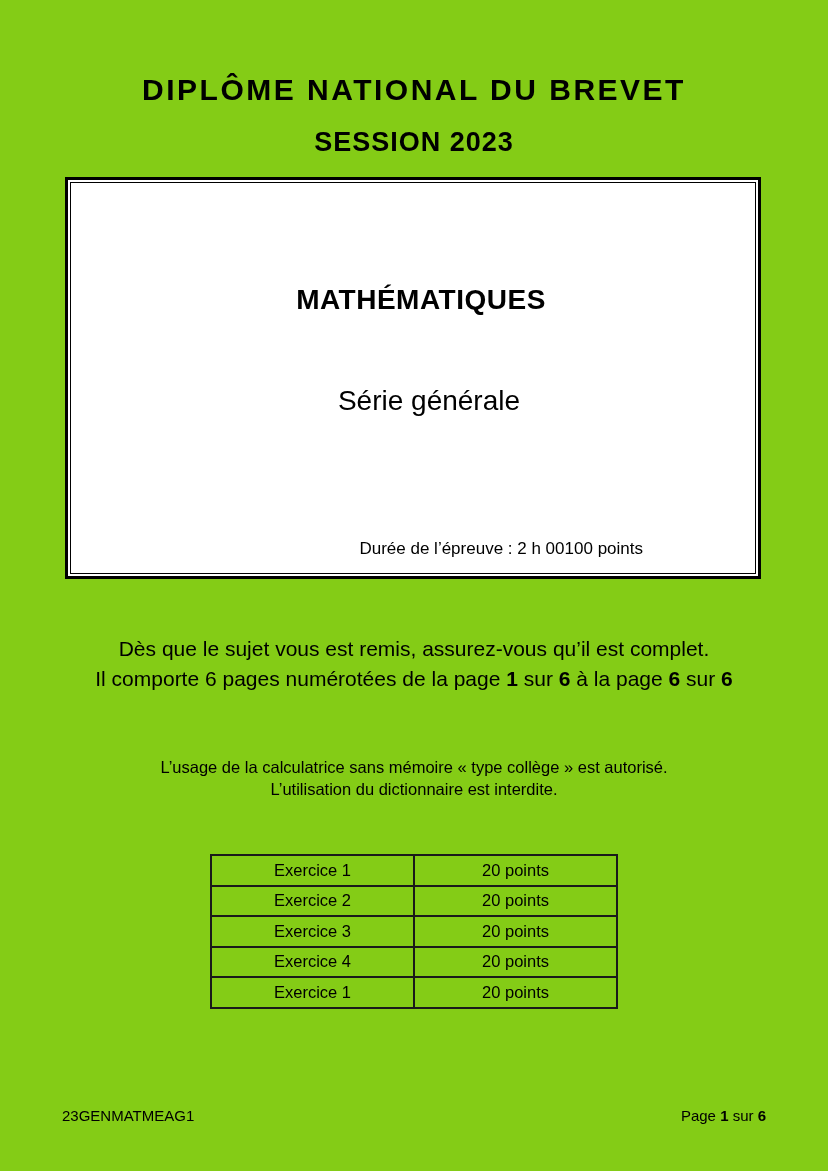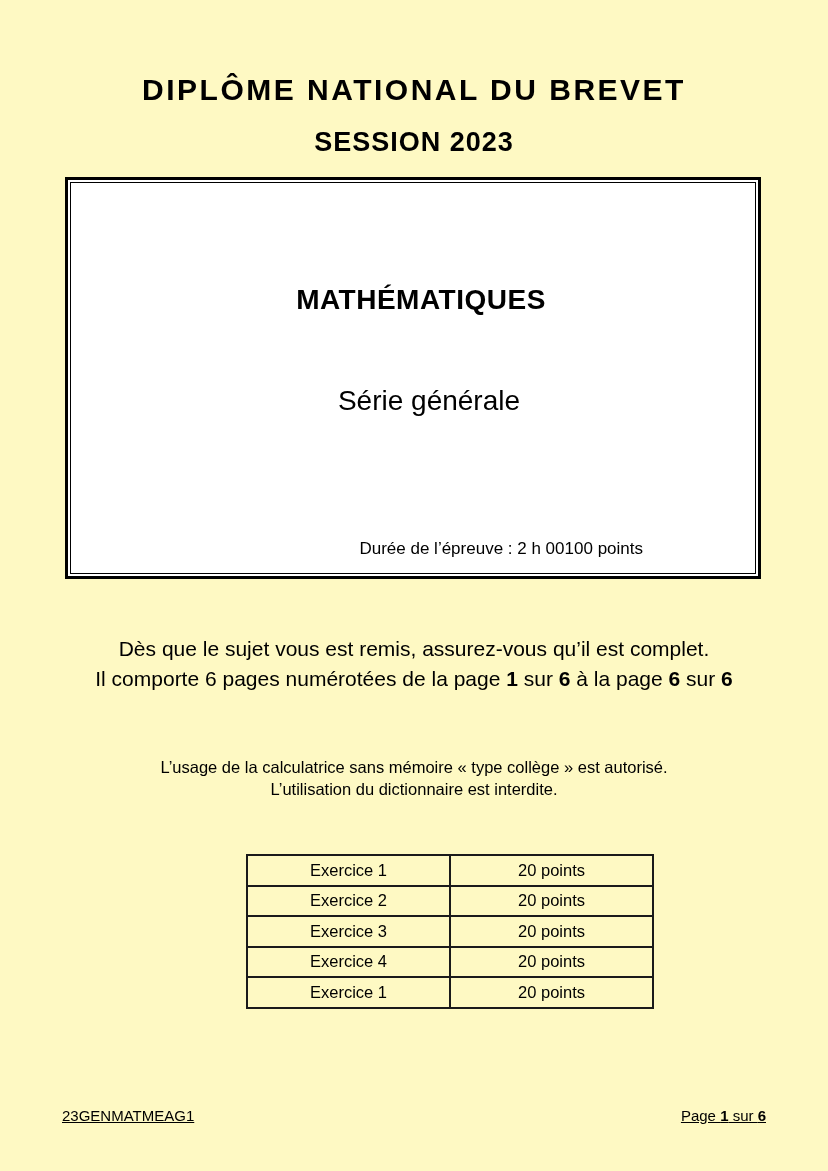--- a/index.html
+++ b/index.html
@@ -4,21 +4,21 @@
 <style>
   * { margin: 0; padding: 0; box-sizing: border-box; }
   html, body { background: #ffffff; }
   body {
     width: 828px; height: 1171px;
     position: relative;
     color: #000;
     font-family: "Liberation Sans", sans-serif;
     overflow: hidden;
   }
-  .page { position: absolute; inset: 0; background: #fef9c3; }
+  .page { position: absolute; inset: 0; background: #84cc16; }
 
   .title {
     position: absolute; top: 73px; left: 0; width: 100%;
     text-align: center;
     font-size: 30px; font-weight: bold; letter-spacing: 2.5px;
   }
   .session {
     position: absolute; top: 127px; left: 0; width: 100%;
     text-align: center;
     font-size: 27px; font-weight: bold; letter-spacing: 1px;
@@ -63,34 +63,32 @@
     position: absolute; top: 756px; left: 0; width: 100%;
     text-align: center; font-size: 16.5px;
   }
   .calc p { line-height: 22px; }
 
   .points-table {
     position: absolute; top: 854px; left: 210px;
     width: 408px;
     border-collapse: collapse;
     font-size: 16.5px;
-    margin-left: 36px;
   }
   .points-table td {
     border: 2px solid #1a1a1a;
     width: 50%; height: 30.5px;
     text-align: center; vertical-align: middle;
     padding: 0;
   }
 
   .footer {
     position: absolute; top: 1107px; left: 62px; right: 62px;
     display: flex; justify-content: space-between; align-items: flex-end;
     font-size: 15px;
-    text-decoration: underline;
   }
   b { font-weight: bold; }
 </style>
 </head>
 <body>
 
 <div class="page">
 
   <h1 class="title">DIPLÔME NATIONAL DU BREVET</h1>
   <h2 class="session">SESSION 2023</h2>

